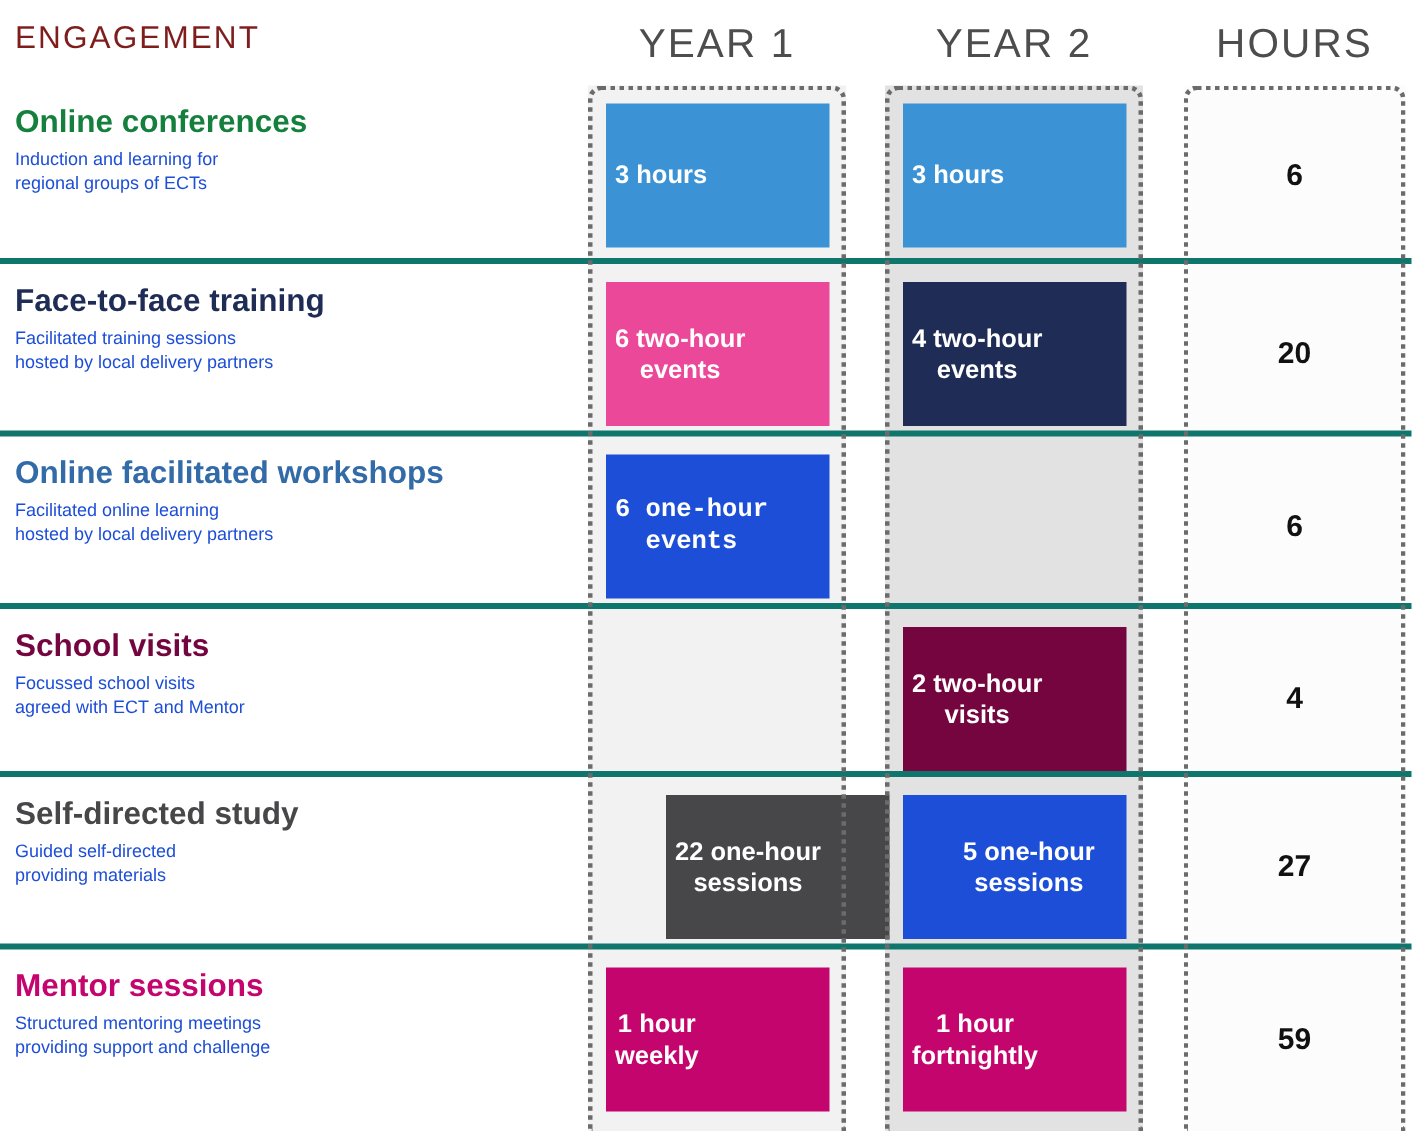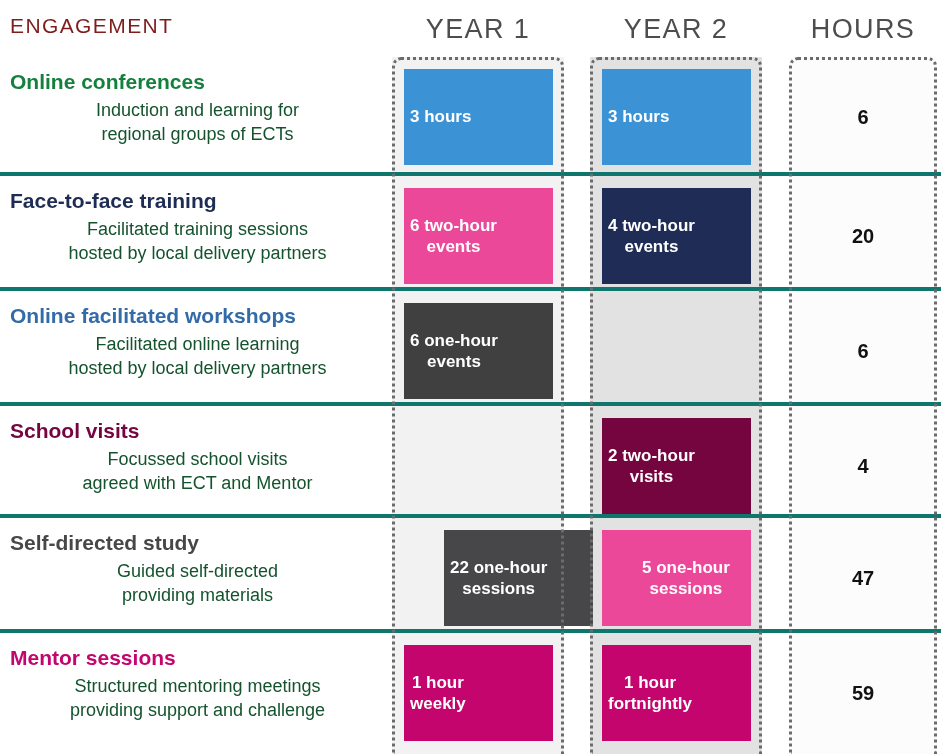--- a/index.html
+++ b/index.html
@@ -98,25 +98,24 @@
     top: 12px;
     width: 375px;
   }
   .desc-title {
     font-size: 21px;
     font-weight: bold;
     line-height: 1.22;
     margin-bottom: 3px;
   }
   .desc-sub {
-    font-size: 18px;
-    color: #14532d;
+    font-size: 12px;
+    color: #1d4ed8;
     line-height: 1.35;
     font-weight: 400;
-    text-align: center;
   }
   .desc-sub span { display: block; }
 
   
   .chip {
     position: absolute;
     top: 12px;
     height: 96px;
     display: flex;
     align-items: center;
@@ -211,21 +210,21 @@
     </div>
 
     <div class="row row-h-115">
       <div class="desc">
         <div class="desc-title" style="color: rgb(51, 107, 168);">Online facilitated workshops</div>
         <div class="desc-sub">
           <span>Facilitated online learning</span>
           <span>hosted by local delivery partners</span>
         </div>
       </div>
-      <div class="chip chip-y1" style="background: #404040;">
+      <div class="chip chip-y1" style="background: #1d4ed8; font-family: Liberation Mono, monospace;">
         <div>
             <span>6 one-hour</span>
             <span>events</span>
           </div>
       </div>
 
       <div class="hours-cell">6</div>
     </div>
 
     <div class="row row-h-112">
@@ -253,27 +252,27 @@
           <span>Guided self-directed</span>
           <span>providing materials</span>
         </div>
       </div>
       <div class="chip chip-y1" style="background: rgb(71, 71, 73); margin-left: 40px;">
         <div>
             <span>22 one-hour</span>
             <span>sessions</span>
           </div>
       </div>
-      <div class="chip chip-y2" style="background: #ec4899; padding-left: 40px;">
+      <div class="chip chip-y2" style="background: #1d4ed8; padding-left: 40px;">
         <div>
             <span>5 one-hour</span>
             <span>sessions</span>
           </div>
       </div>
-      <div class="hours-cell">47</div>
+      <div class="hours-cell">27</div>
     </div>
 
     <div class="row row-h-117">
       <div class="desc">
         <div class="desc-title" style="color: rgb(196, 5, 110);">Mentor sessions</div>
         <div class="desc-sub">
           <span>Structured mentoring meetings</span>
           <span>providing support and challenge</span>
         </div>
       </div>

